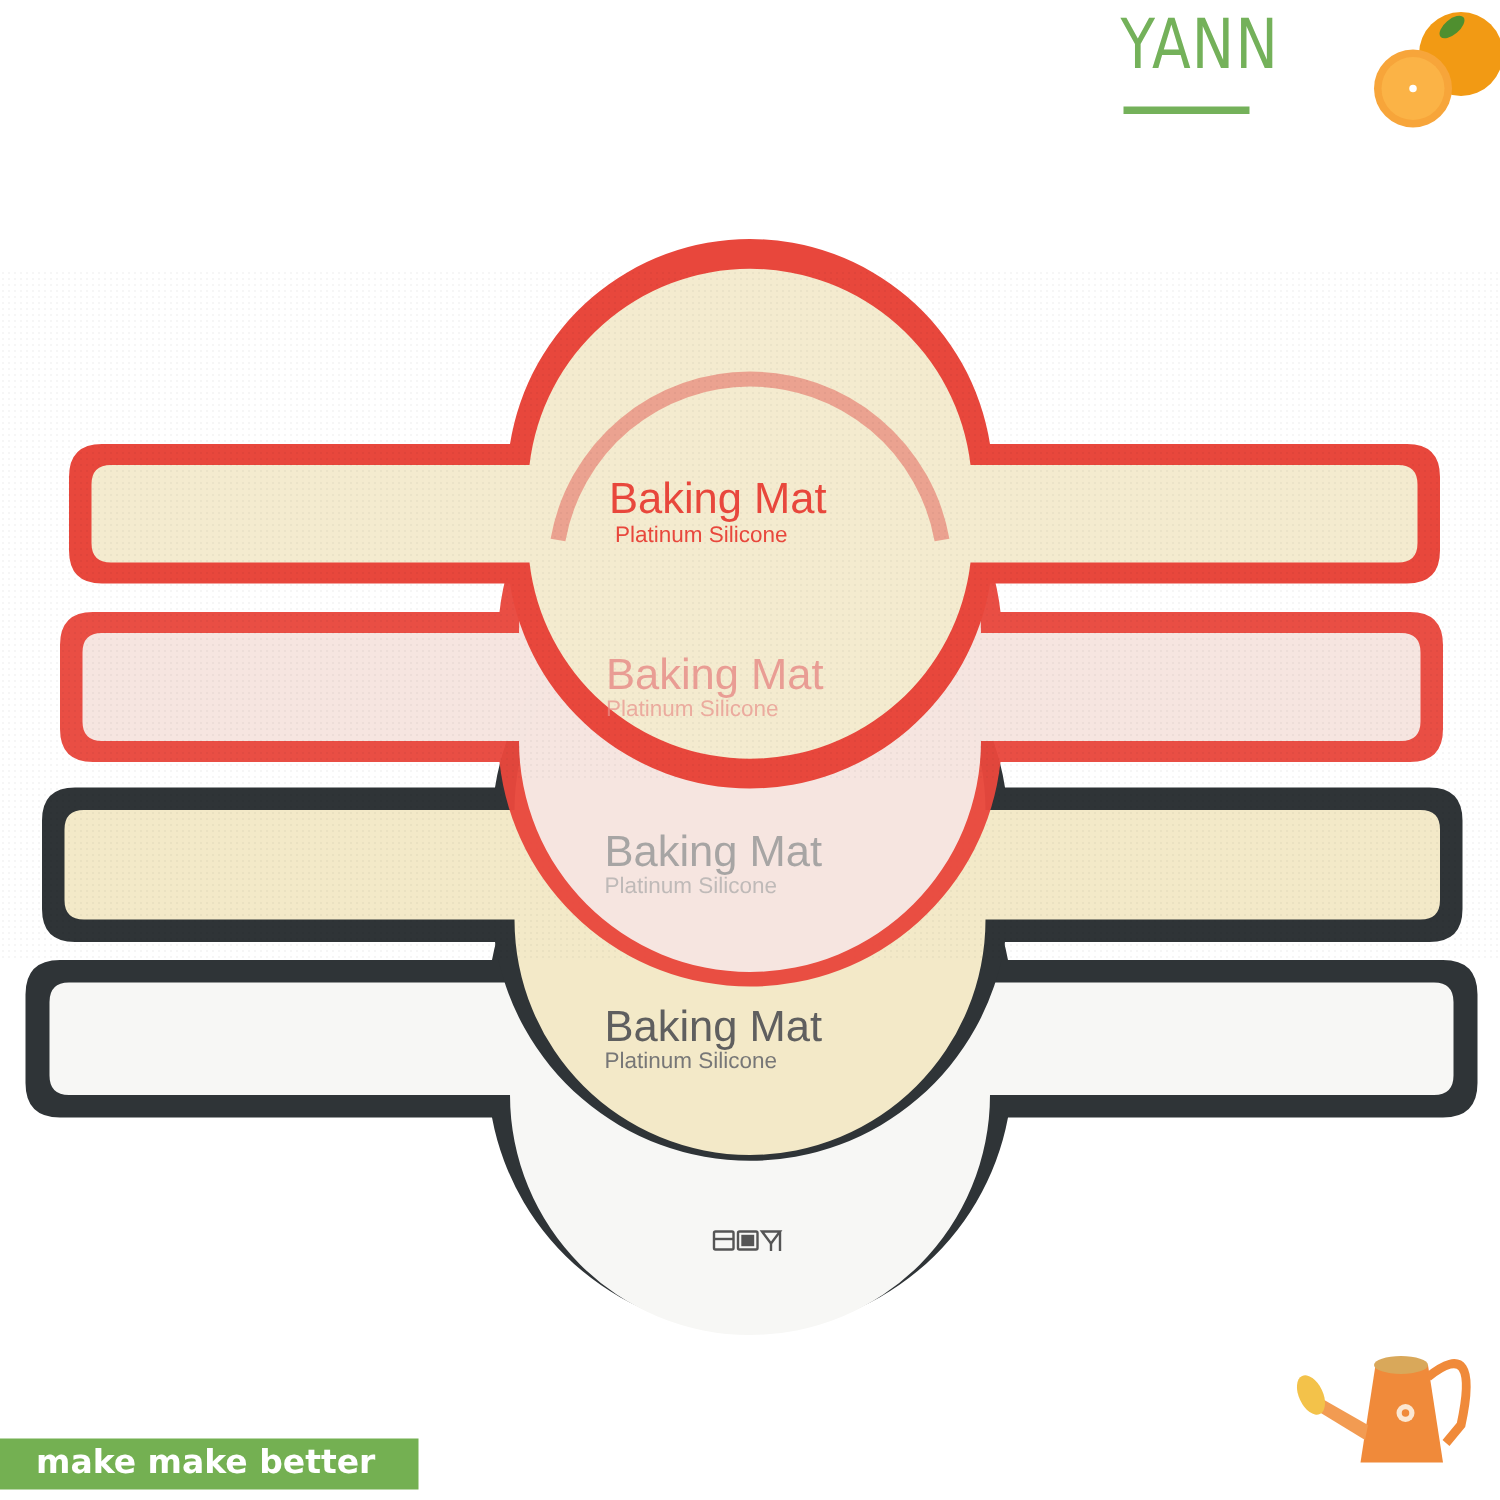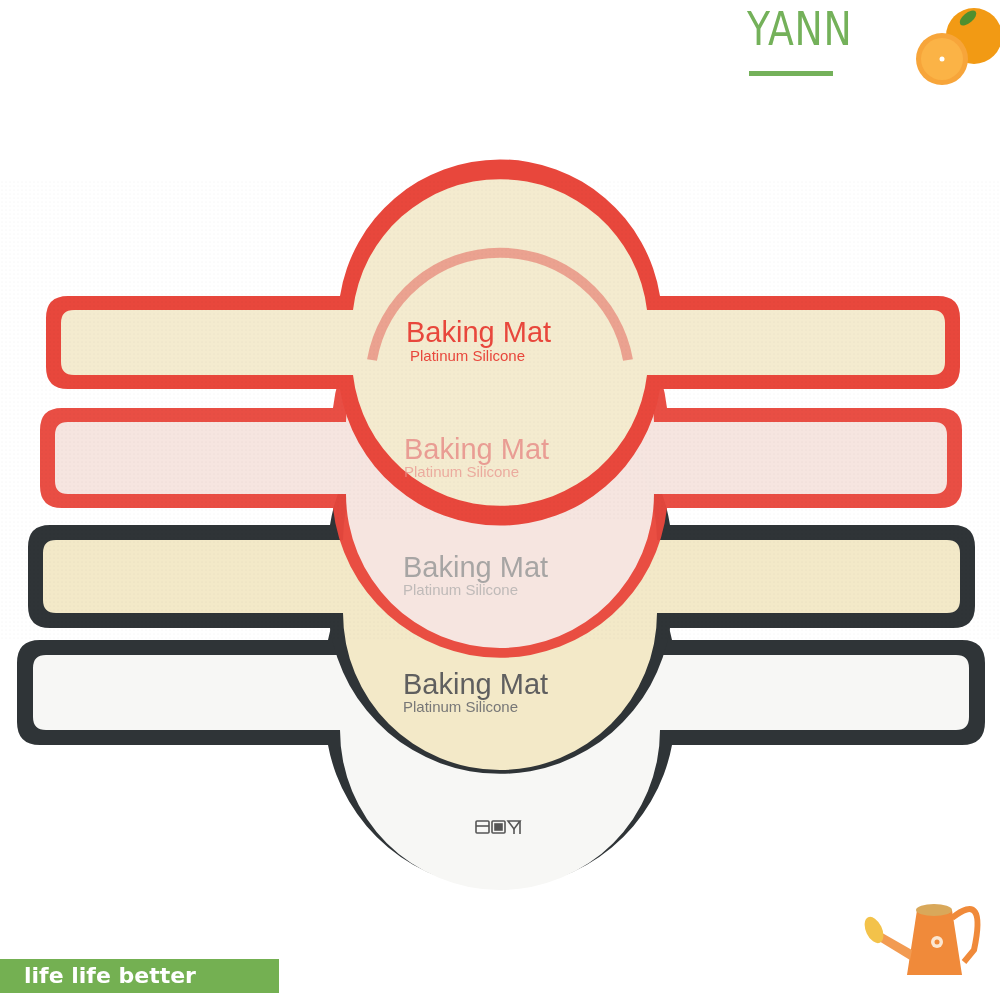--- a/index.html
+++ b/index.html
@@ -75,21 +75,21 @@
     <rect x="476" y="821" width="13" height="12" rx="1"></rect>
     <line x1="476" y1="826" x2="489" y2="826"></line>
     <rect x="492" y="821" width="13" height="12" rx="1"></rect>
     <rect x="495" y="824" width="7" height="6" fill="#555"></rect>
     <path d="M 508 821 L 520 821 L 514 829 Z"></path>
     <line x1="514" y1="829" x2="514" y2="834"></line>
     <line x1="520" y1="821" x2="520" y2="834"></line>
   </g>
 </svg>
 
-<div class="slogan">life life better</div>
+<div class="slogan">make make better</div>
 
 <svg class="can" width="130" height="110" viewBox="0 0 130 110">
   <path d="M 55 30 L 90 30 L 100 95 L 45 95 Z" fill="#f08a3a"></path>
   <ellipse cx="72" cy="30" rx="18" ry="6" fill="#d9a85a"></ellipse>
   <path d="M 90 38 Q 125 10 112 70 L 102 82" fill="none" stroke="#f08a3a" stroke-width="6"></path>
   <path d="M 50 70 L 15 50 L 12 58 L 48 80 Z" fill="#f29b52"></path>
   <ellipse cx="12" cy="50" rx="8" ry="14" fill="#f3c24a" transform="rotate(-25 12 50)"></ellipse>
   <circle cx="75" cy="62" r="6" fill="#fbe7d2"></circle>
   <circle cx="75" cy="62" r="2.5" fill="#f08a3a"></circle>
 </svg>

